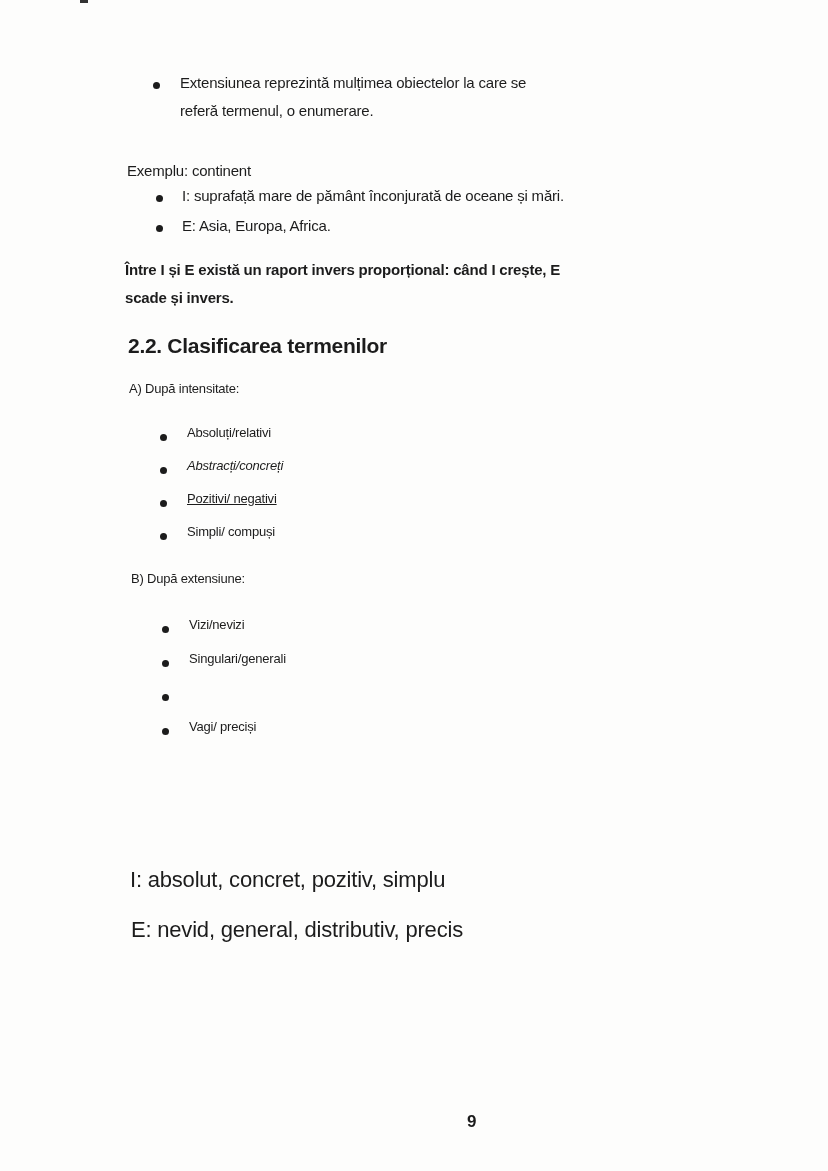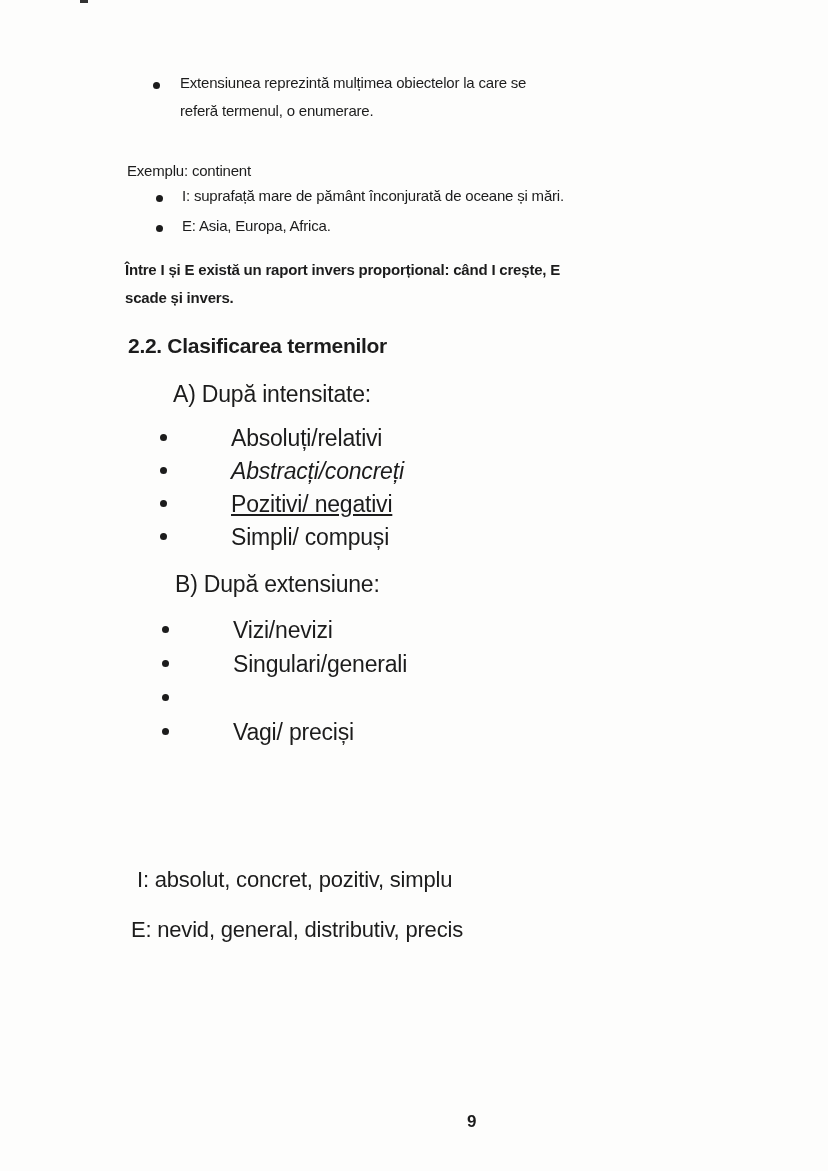--- a/index.html
+++ b/index.html
@@ -32,21 +32,21 @@
     }
     .abs { position: absolute; white-space: nowrap; }
     .bullet {
       position: absolute;
       width: 7px;
       height: 7px;
       border-radius: 50%;
       background: #1c1c1c;
     }
     .small { font-size: 15px; letter-spacing: -0.2px; }
-    .medium { font-size: 23px; letter-spacing: -0.2px; margin-left: 44px; }
+    .medium { font-size: 13px; letter-spacing: -0.2px; }
     .large { font-size: 22px; letter-spacing: -0.2px; }
     .bold { font-weight: bold; }
     .heading { font-size: 21px; font-weight: bold; letter-spacing: -0.3px; }
     .pagenum { font-size: 17px; font-weight: bold; }
   </style>
 </head>
 <body>
 
 <div class="page">
   <div class="corner-mark"></div>
@@ -78,17 +78,17 @@
 
   <div class="abs medium" style="left:131px; top:571px;">B) După extensiune:</div>
   <div class="bullet" style="left:162px; top:626px;"></div>
   <div class="abs medium" style="left:189px; top:617px;">Vizi/nevizi</div>
   <div class="bullet" style="left:162px; top:660px;"></div>
   <div class="abs medium" style="left:189px; top:651px;">Singulari/generali</div>
   <div class="bullet" style="left:162px; top:694px;"></div>
   <div class="bullet" style="left:162px; top:728px;"></div>
   <div class="abs medium" style="left:189px; top:719px;">Vagi/ preciși</div>
 
-  <div class="abs large" style="left:137px; top:867px;">I: absolut, concret, pozitiv, simplu</div>
+  <div class="abs large" style="left:130px; top:867px;">I: absolut, concret, pozitiv, simplu</div>
   <div class="abs large" style="left:131px; top:917px;">E: nevid, general, distributiv, precis</div>
 
   <div class="abs pagenum" style="left:467px; top:1112px;">9</div>
 </div>
 
 </body></html>

